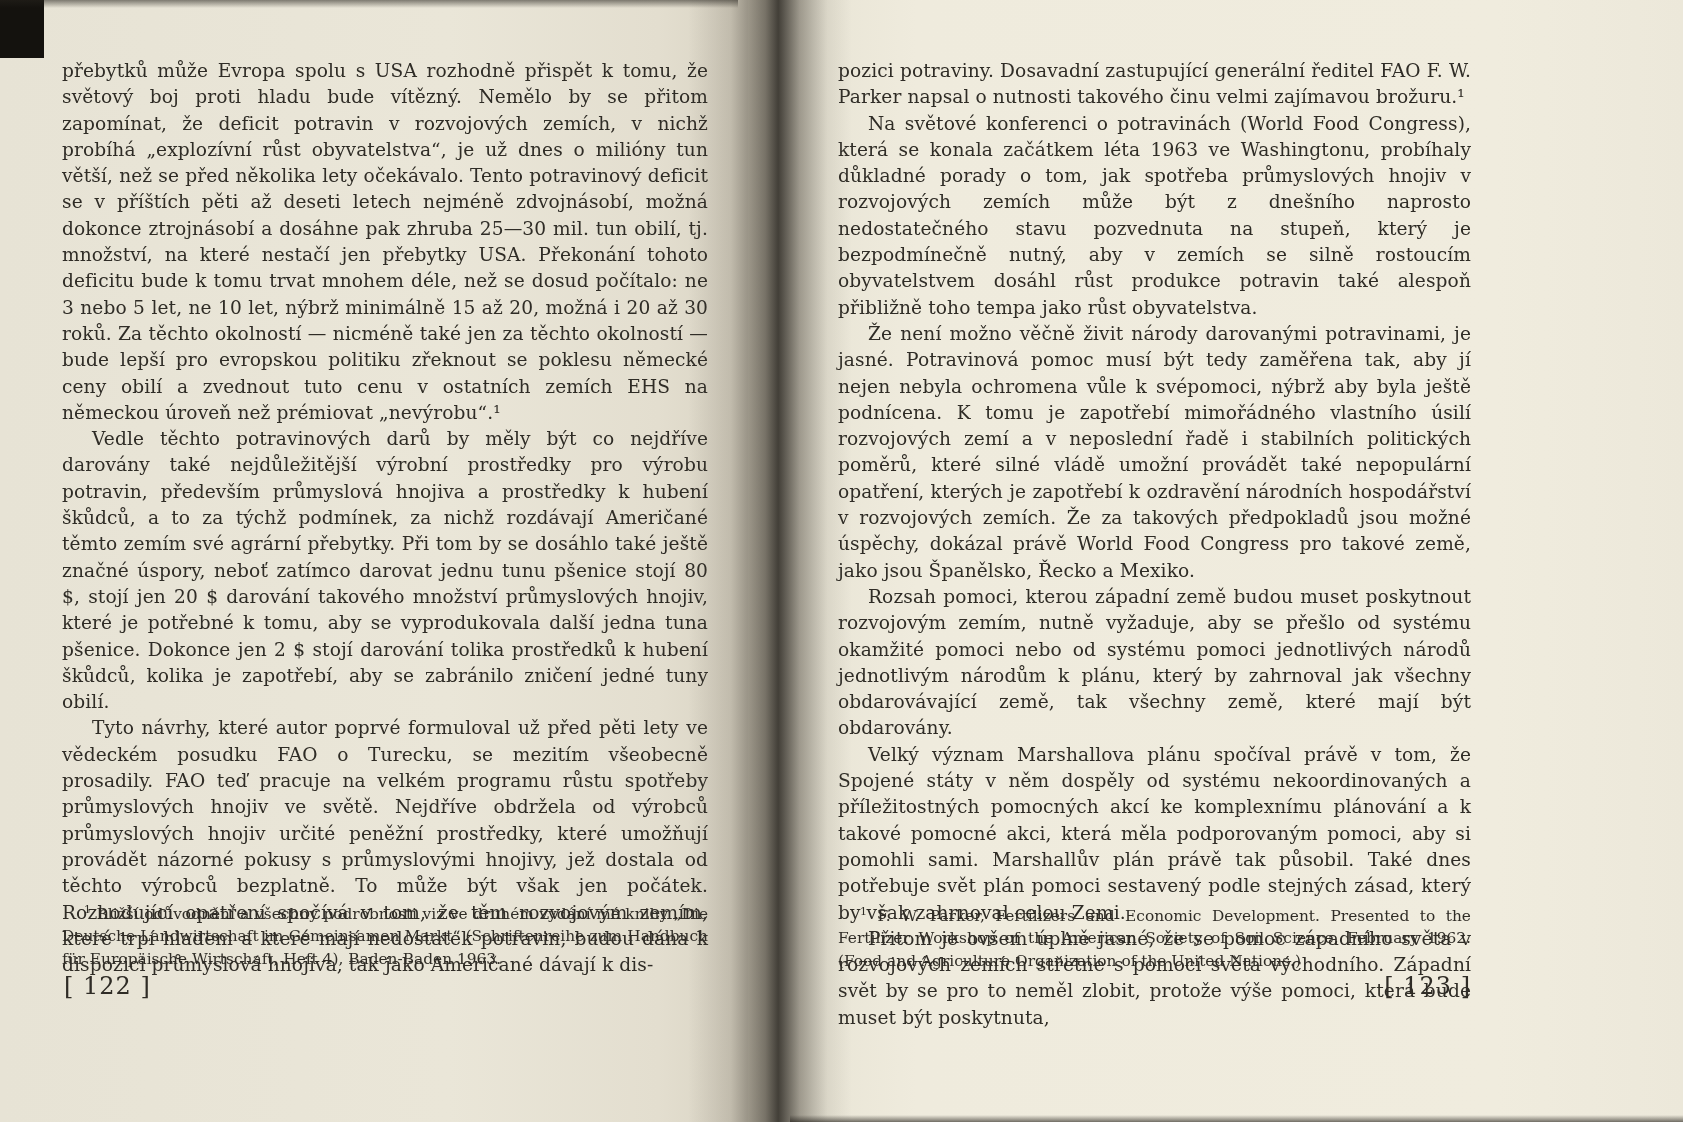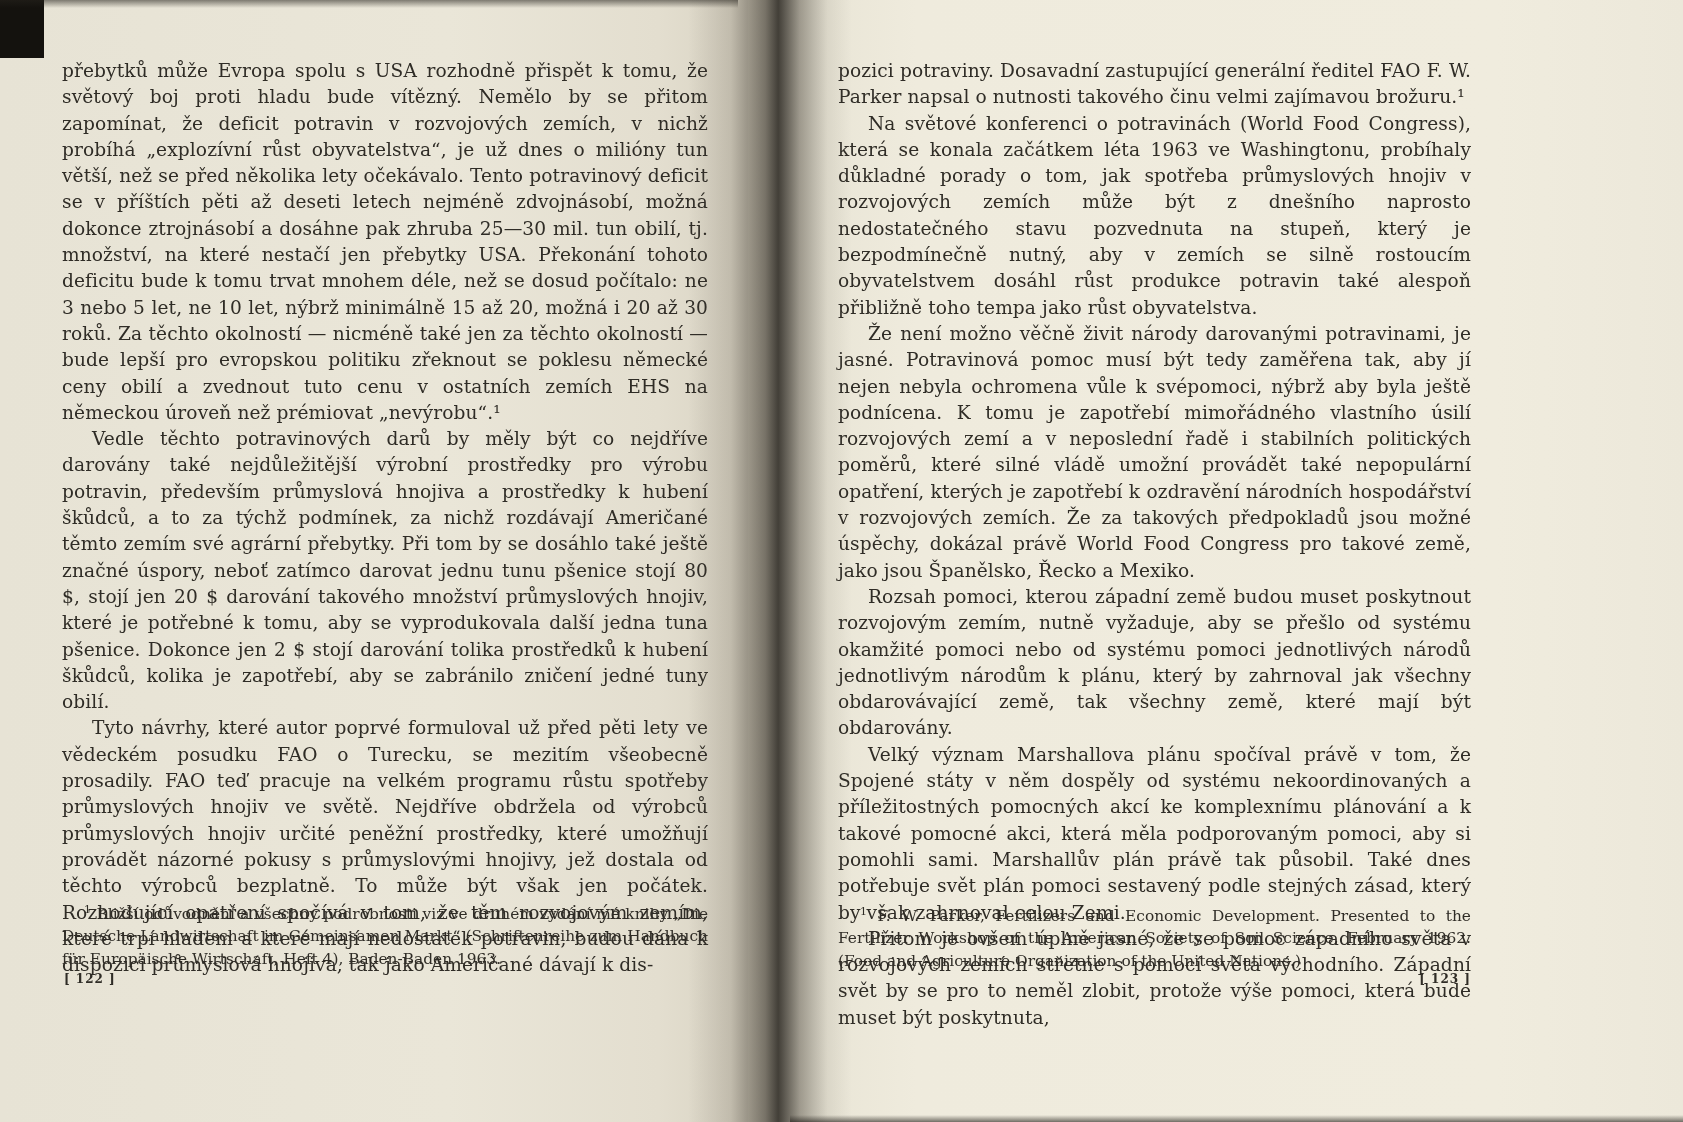--- a/index.html
+++ b/index.html
@@ -63,23 +63,22 @@
     text-align:justify;
     text-indent:22px;
     hyphens:auto;
   }
   .page-left .footnote  { left:62px; top:899px; width:646px; }
   .page-right .footnote { left:90px; top:901px; width:633px; }
   .footnote sup { font-size:11px; }
   .footnote .it { }
   .pagenum {
     position:absolute;
-    font-size:12px;
+    font-size:24px;
     letter-spacing:1px;
-    font-weight:bold;
   }
   .page-left .pagenum  { left:64px; top:972px; }
   .page-right .pagenum { left:90px; top:972px; width:633px; text-align:right; }
 </style>
 </head>
 <body>
 
 <div class="scan">
 
   <div class="page page-left">

